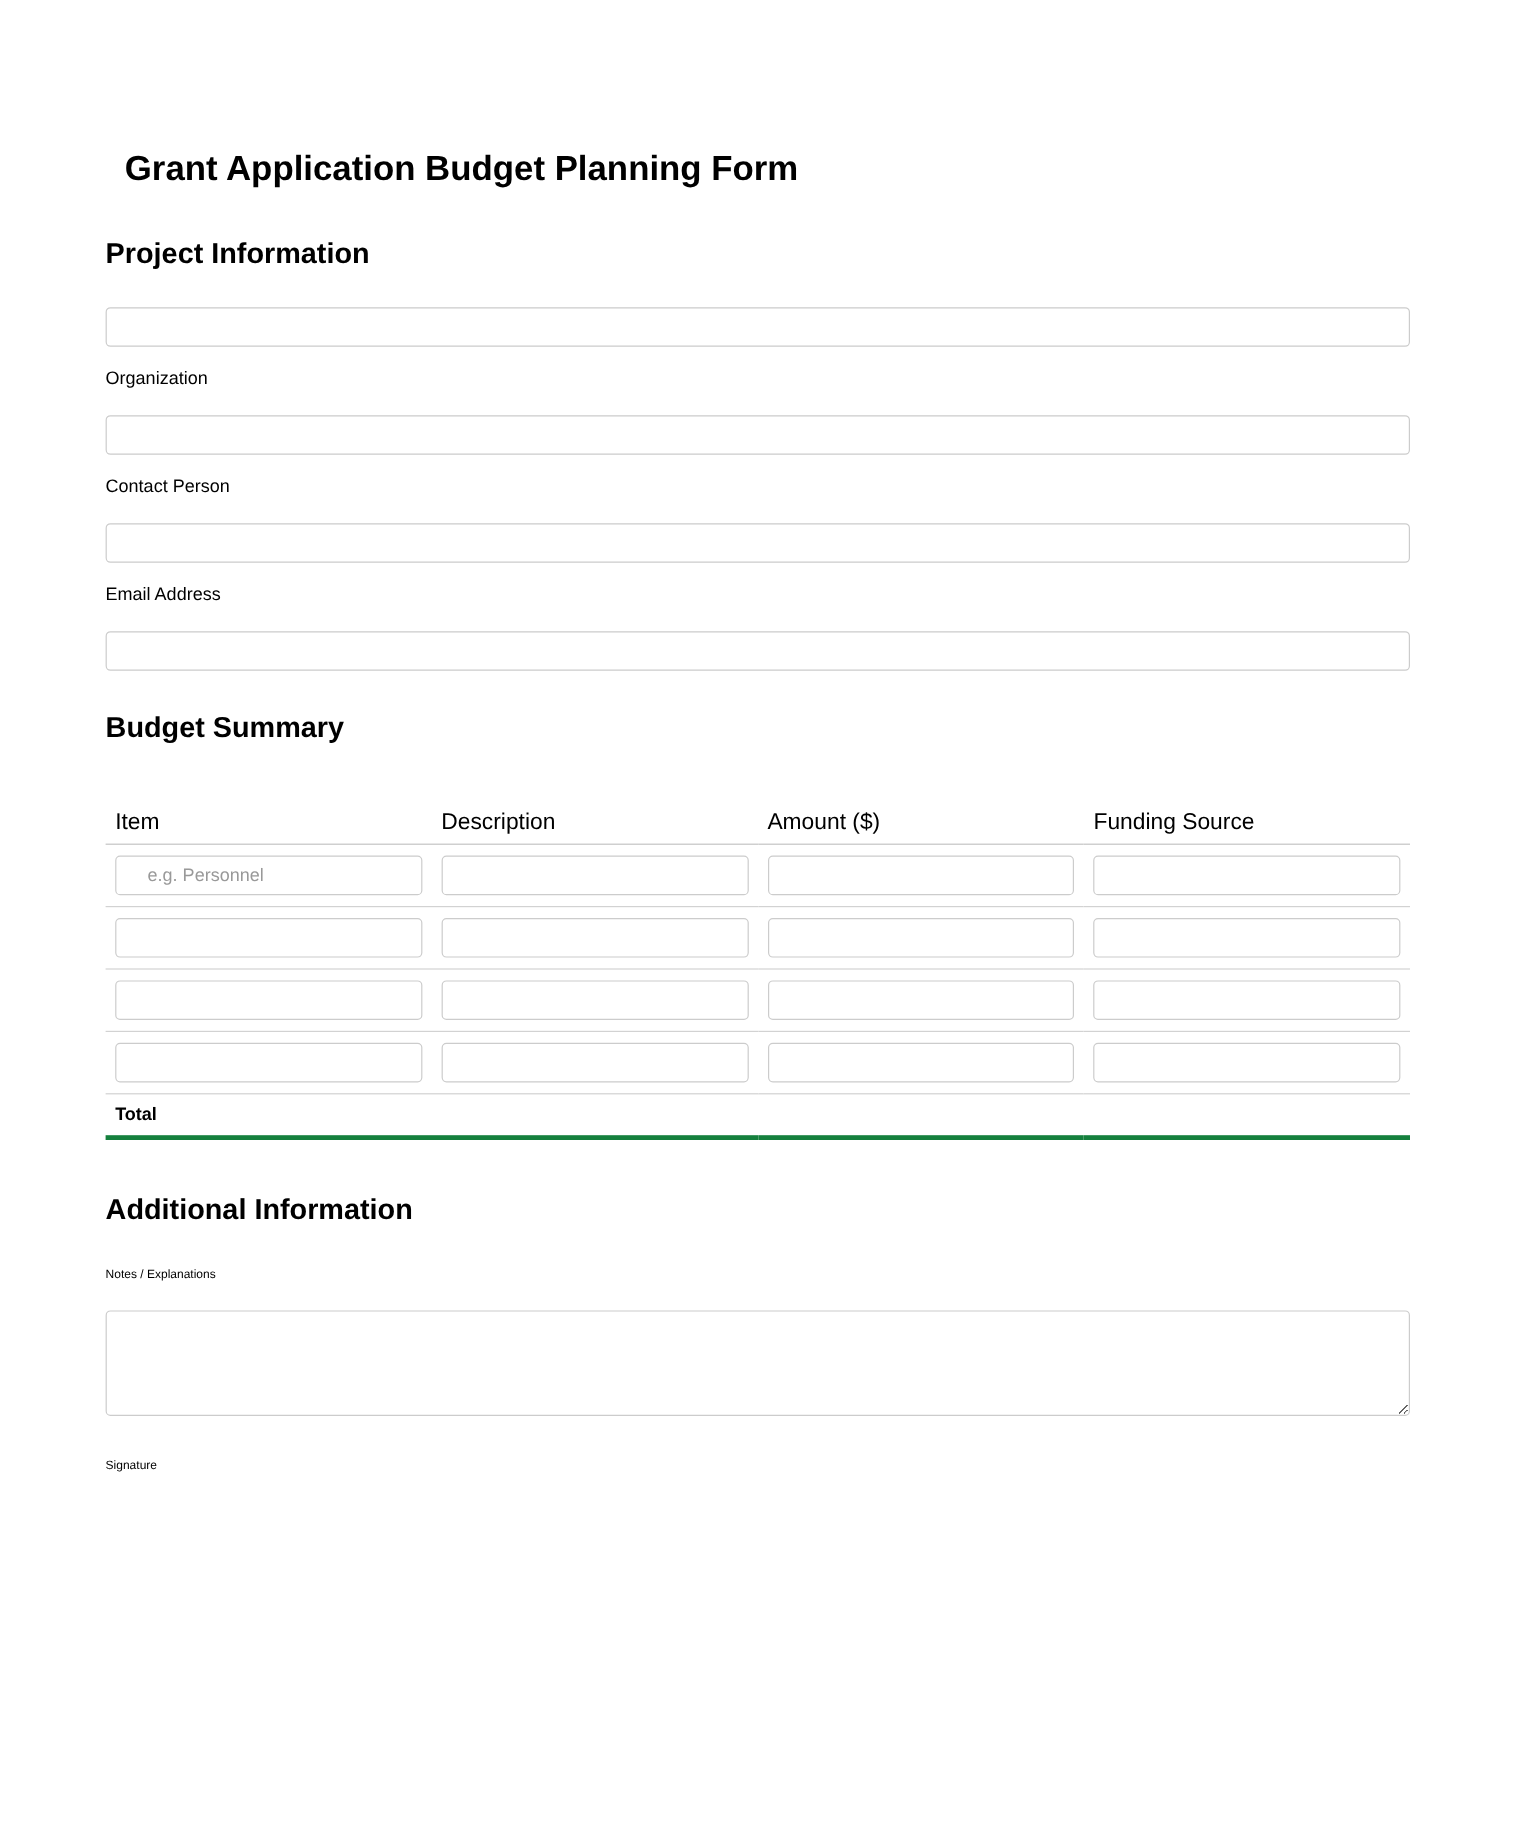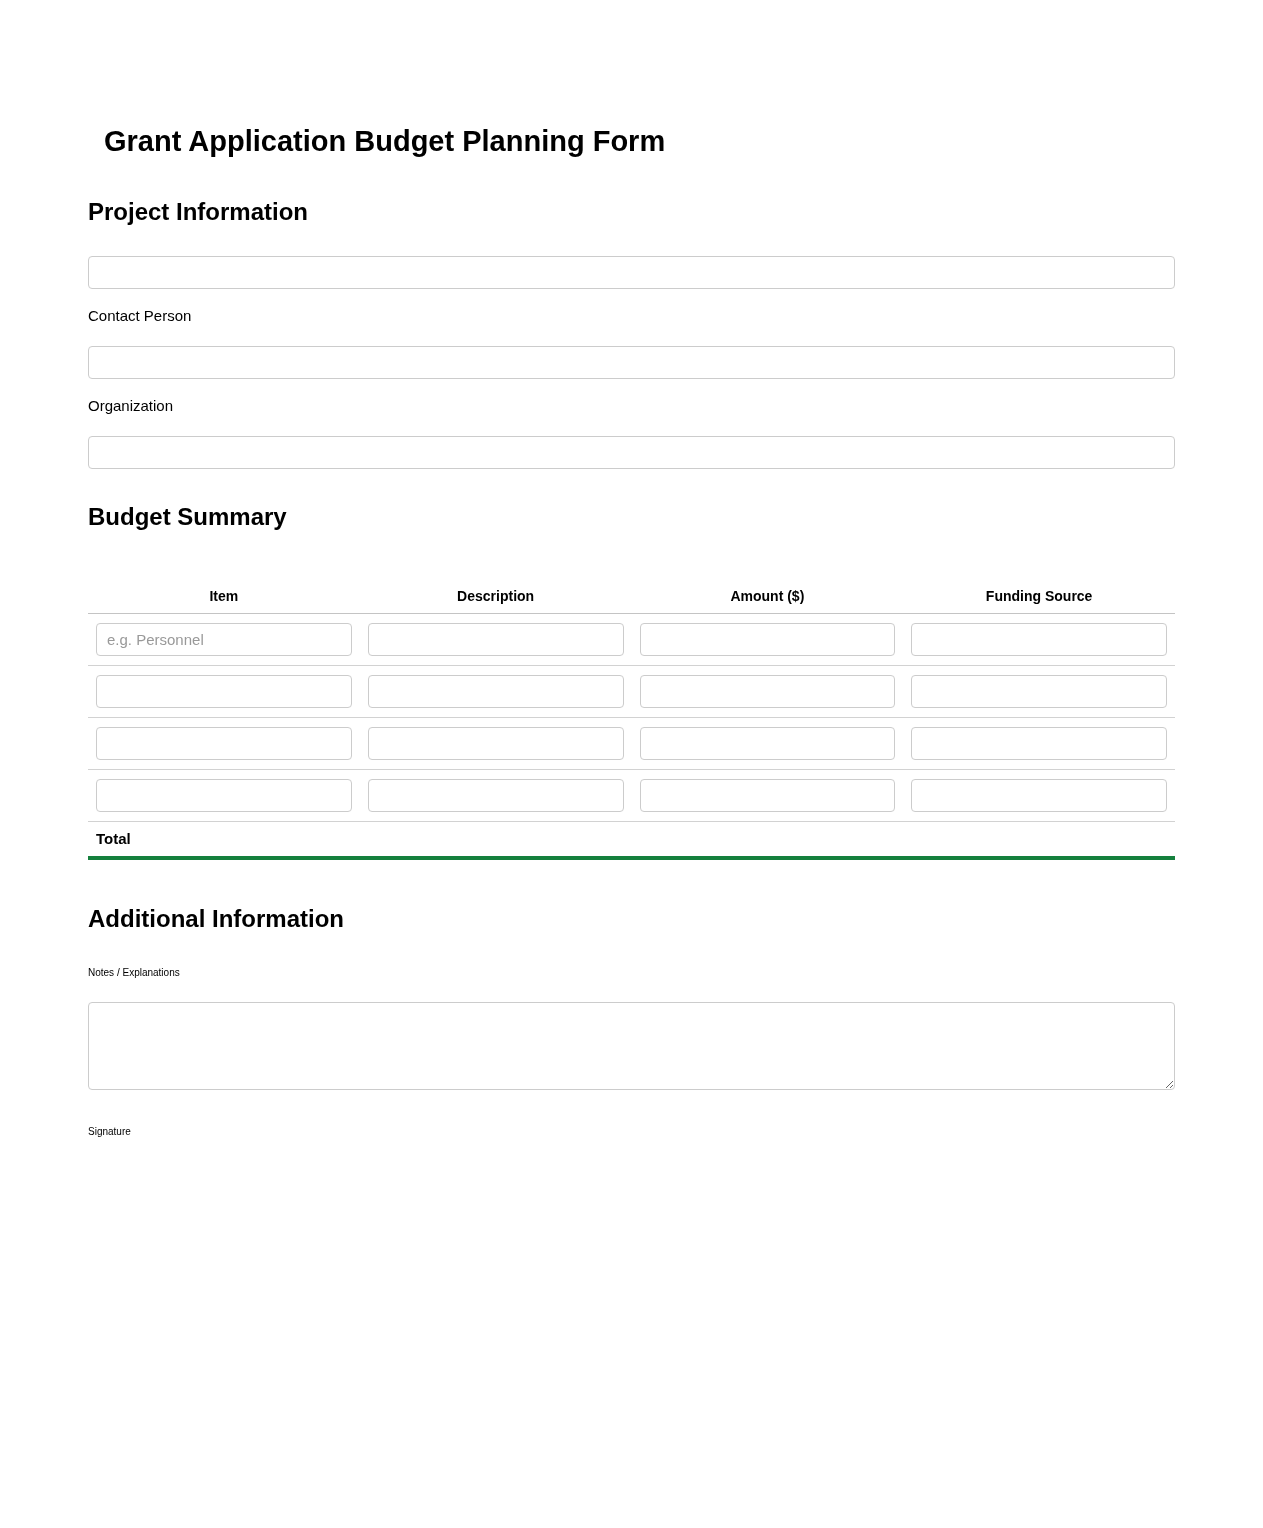--- a/index.html
+++ b/index.html
@@ -40,40 +40,40 @@
     font-size: 15px;
     line-height: 18px;
     margin: 0 0 21px 0;
   }
   .text-input {
     display: block;
     width: 100%;
     height: 33px;
     border: 1px solid #cccccc;
     border-radius: 4px;
-    padding: 0 10px;
+    padding: 0 26px;
     font-size: 15px;
     font-family: "Liberation Sans", sans-serif;
     color: #000000;
     outline: none;
     background: #ffffff;
   }
   .text-input::placeholder { color: #999999; opacity: 1; }
 
   table.budget-table {
     width: 100%;
     border-collapse: collapse;
     table-layout: fixed;
     margin-top: 56px;
   }
   table.budget-table th {
-    text-align: center;
-    font-size: 14px;
-    line-height: 18px;
-    font-weight: bold;
+    text-align: left;
+    font-size: 19px;
+    line-height: 18px;
+    font-weight: normal;
     padding: 0 8px 8px 8px;
     border-bottom: 1px solid #c4c4c4;
   }
   table.budget-table td {
     padding: 9px 8px;
     border-bottom: 1px solid #d2d2d2;
   }
   table.budget-table td .text-input { width: 100%; }
   table.budget-table td.total-cell {
     font-size: 15px;
@@ -112,29 +112,33 @@
 
   <h1 class="page-title">Grant Application Budget Planning Form</h1>
 
   <h2 class="section-heading">Project Information</h2>
 
   <div class="field">
     <input type="text" class="text-input" value="" style="">
   </div>
 
   <div class="field">
+    <label>Organization</label>
+    <input type="text" class="text-input" value="" style="">
+  </div>
+
+  <div class="field">
     <label>Contact Person</label>
     <input type="text" class="text-input" value="" style="">
   </div>
 
   <div class="field">
-    <label>Organization</label>
-    <input type="text" class="text-input" value="" style="">
-  </div>
-
+    <label>Email Address</label>
+    <input type="text" class="text-input" value="" style="">
+  </div>
 
   <h2 class="section-heading budget">Budget Summary</h2>
 
   <table class="budget-table">
     <thead>
       <tr>
         <th>Item</th>
         <th>Description</th>
         <th>Amount ($)</th>
         <th>Funding Source</th>

